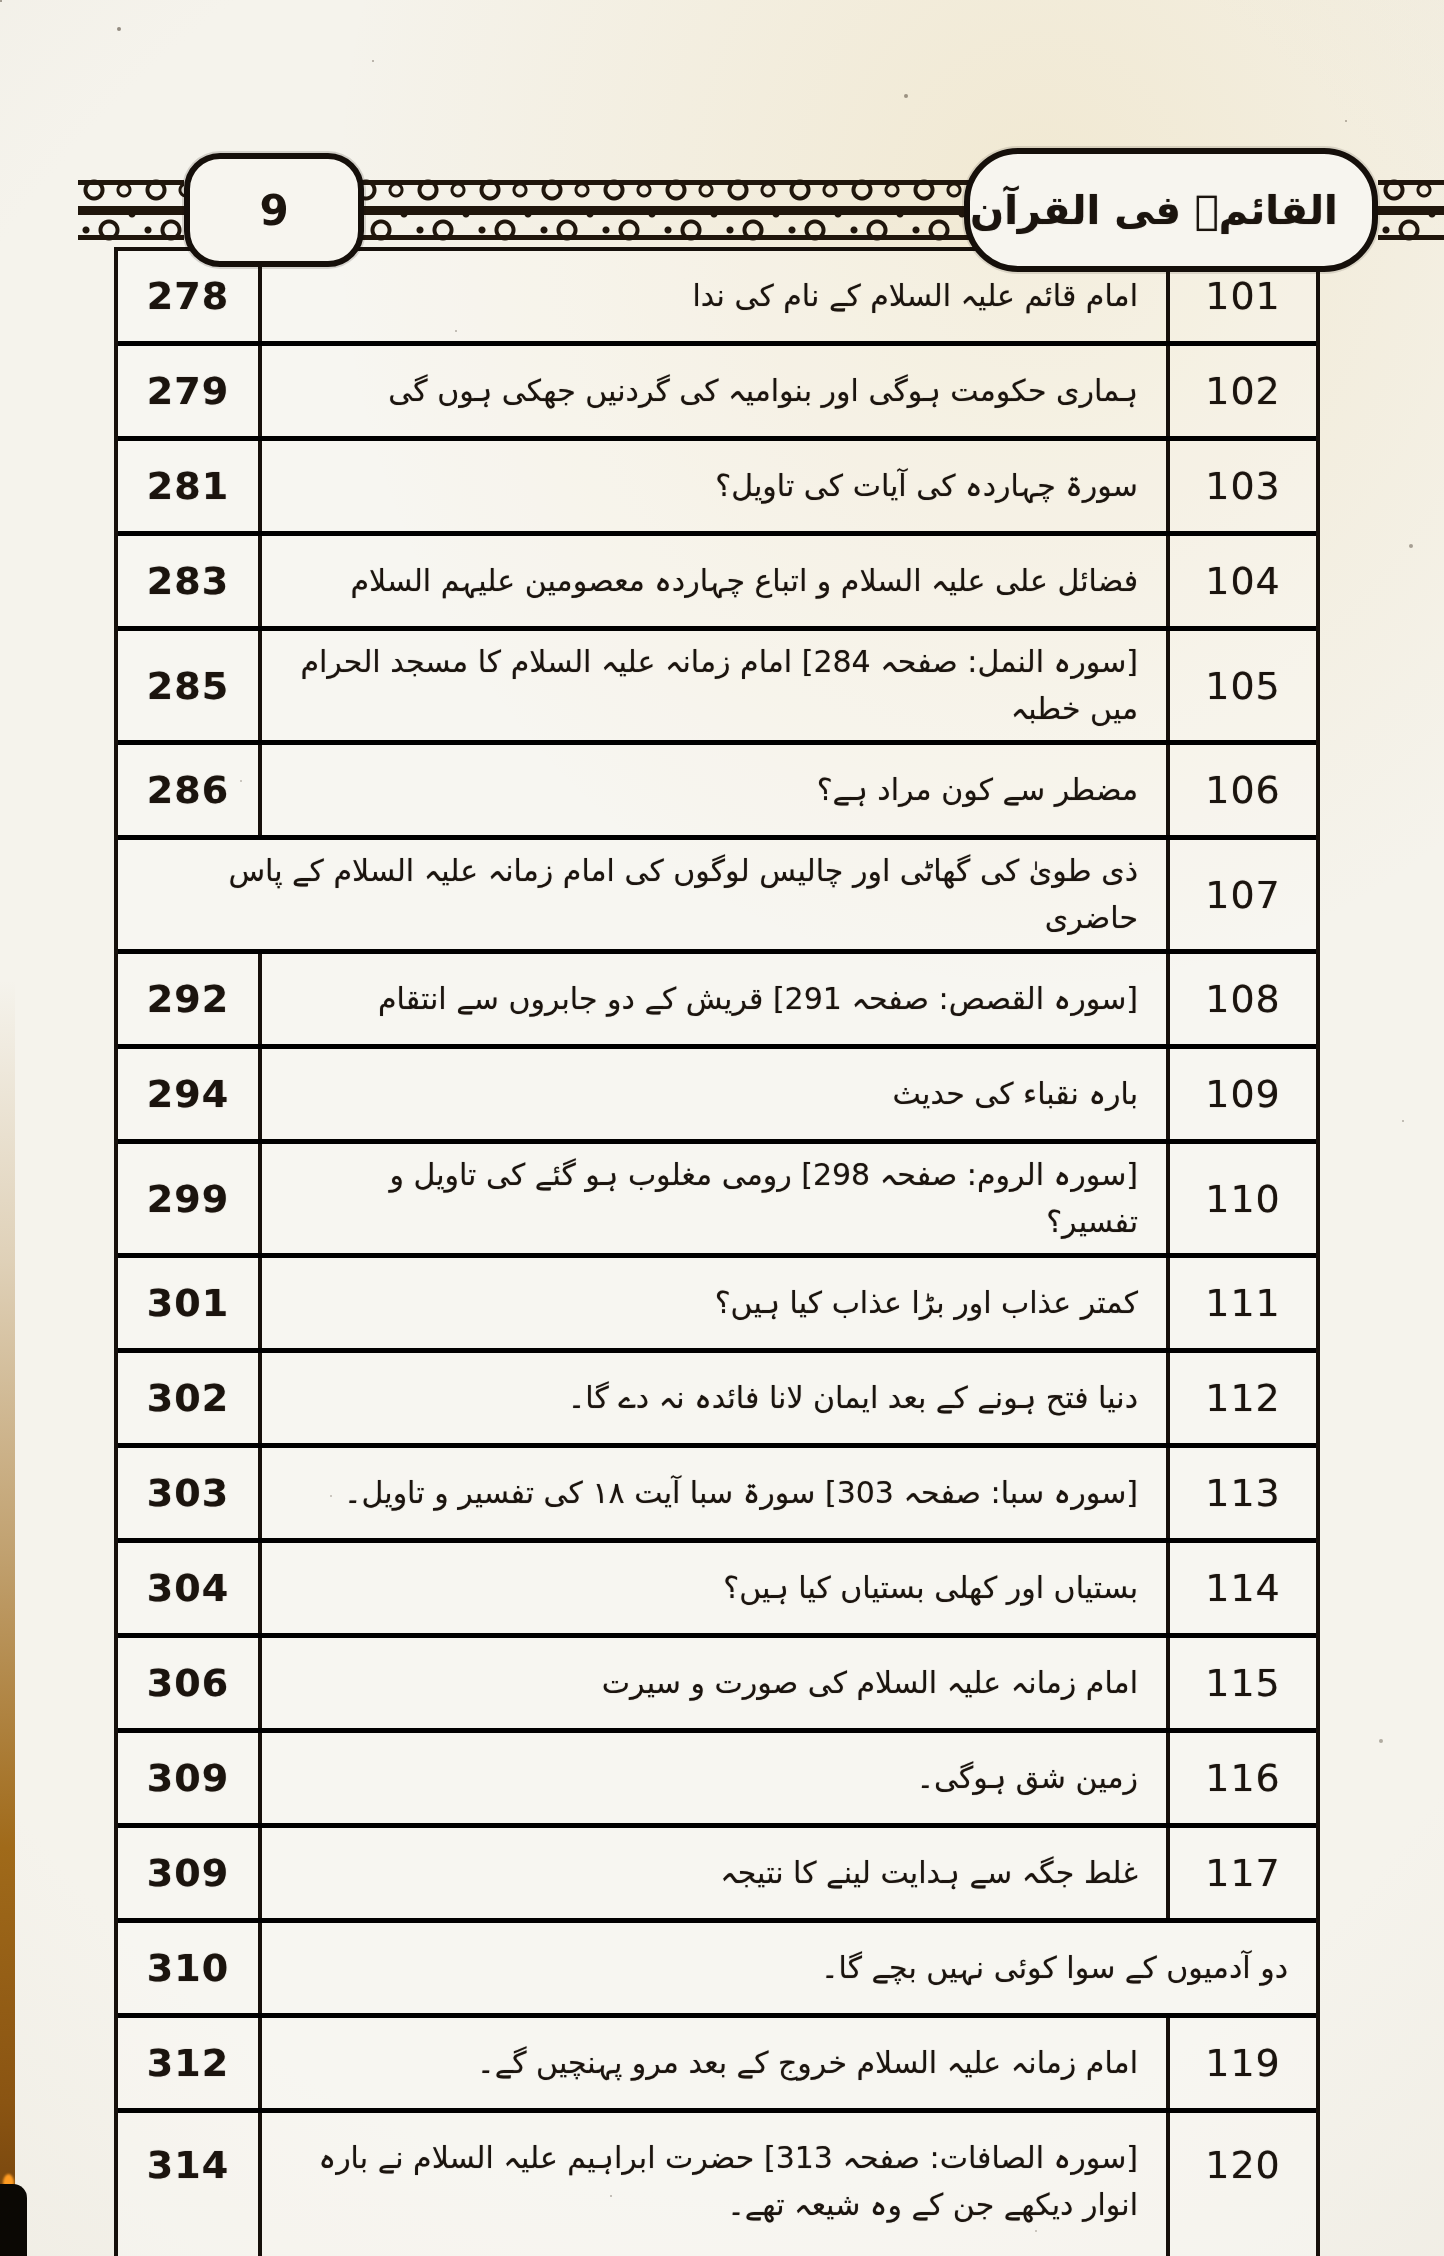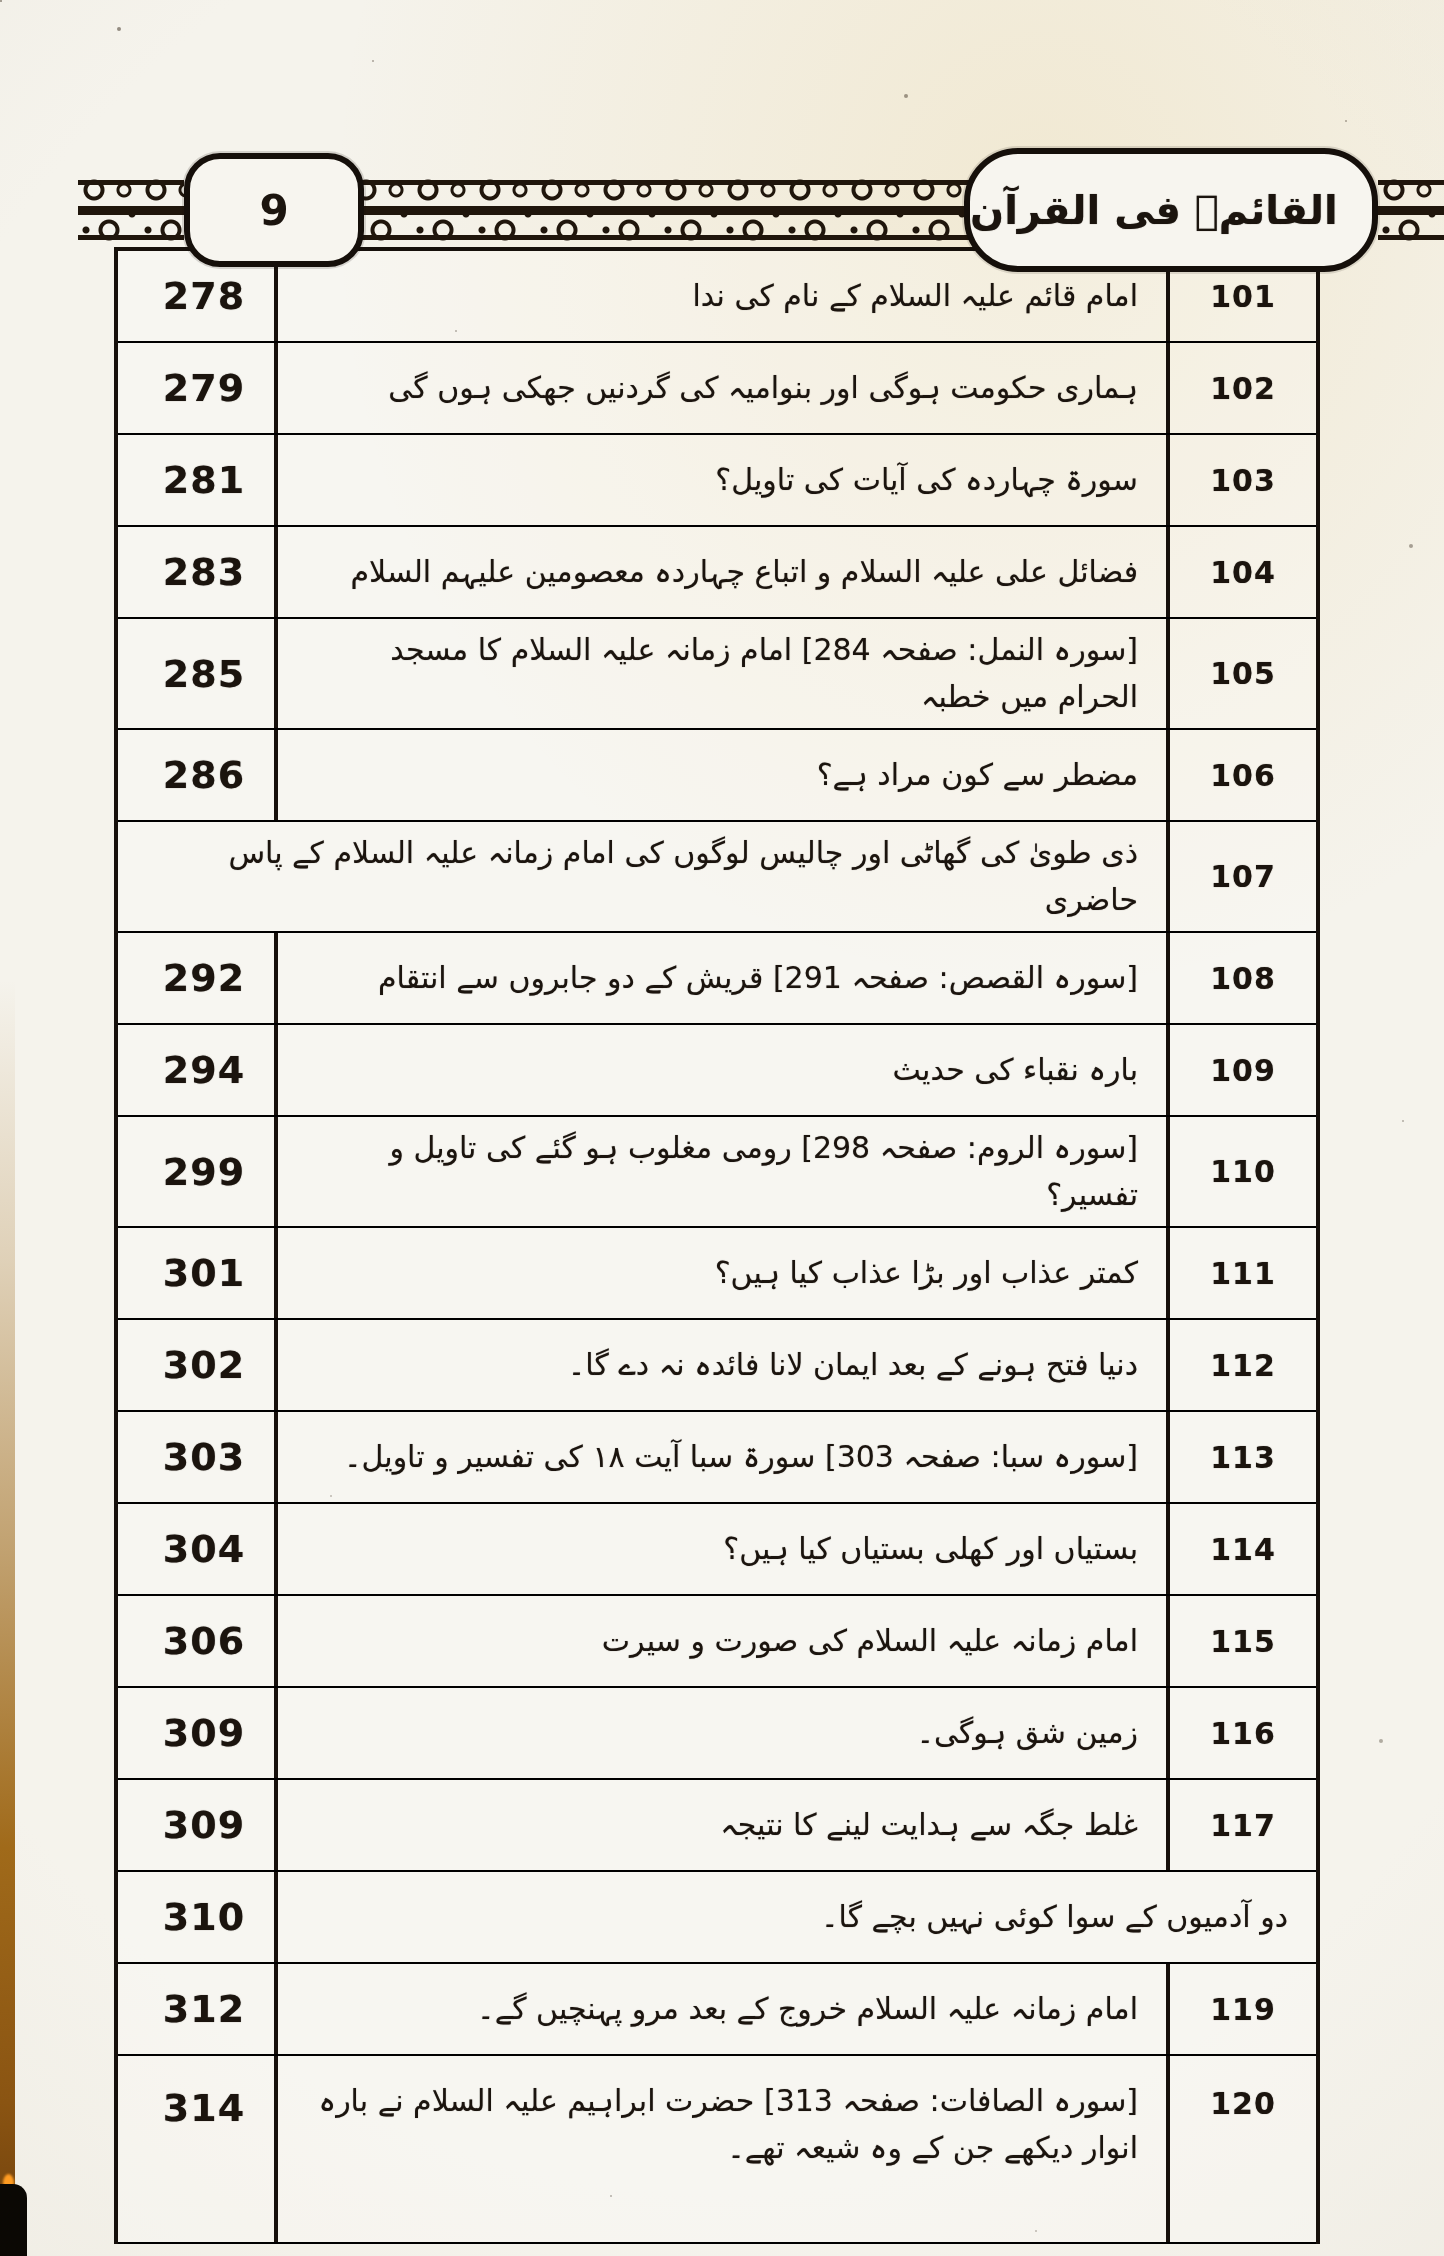--- a/index.html
+++ b/index.html
@@ -67,37 +67,36 @@
 
   
   .toc{
     position:absolute;left:114px;top:247px;width:1198px;
     border:4px solid #16100b;border-bottom:none;
     background:rgba(255,255,255,.25);
   }
   .row{
     display:flex;align-items:stretch;
     min-height:90px;
-    border-bottom:2px solid #000000;
-    padding-left:16px;
+    border-bottom:5px solid #000000;
   }
   .row.tall{min-height:186px;}
   .cell{display:flex;}
   .page-cell{
     width:140px;flex:0 0 140px;
     border-right:4px solid #16100b;
     align-items:center;justify-content:center;
     font-size:38px;font-weight:bold;letter-spacing:1px;
     text-shadow:0 0 1px rgba(20,12,6,.5);
   }
   .serial-cell{
     width:146px;flex:0 0 146px;
     border-left:4px solid #16100b;
     align-items:center;justify-content:center;
-    font-size:30px;font-weight:bold;letter-spacing:1px;
+    font-size:38px;font-weight:normal;letter-spacing:1px;
     text-shadow:0 0 1px rgba(20,12,6,.5);
   }
   .title-cell{
     flex:1 1 auto;
     direction:rtl;text-align:right;
     align-items:center;
     padding:8px 28px;
     font-size:30px;font-weight:normal;line-height:1.55;
     text-shadow:0 0 1px rgba(20,12,6,.45);
   }

